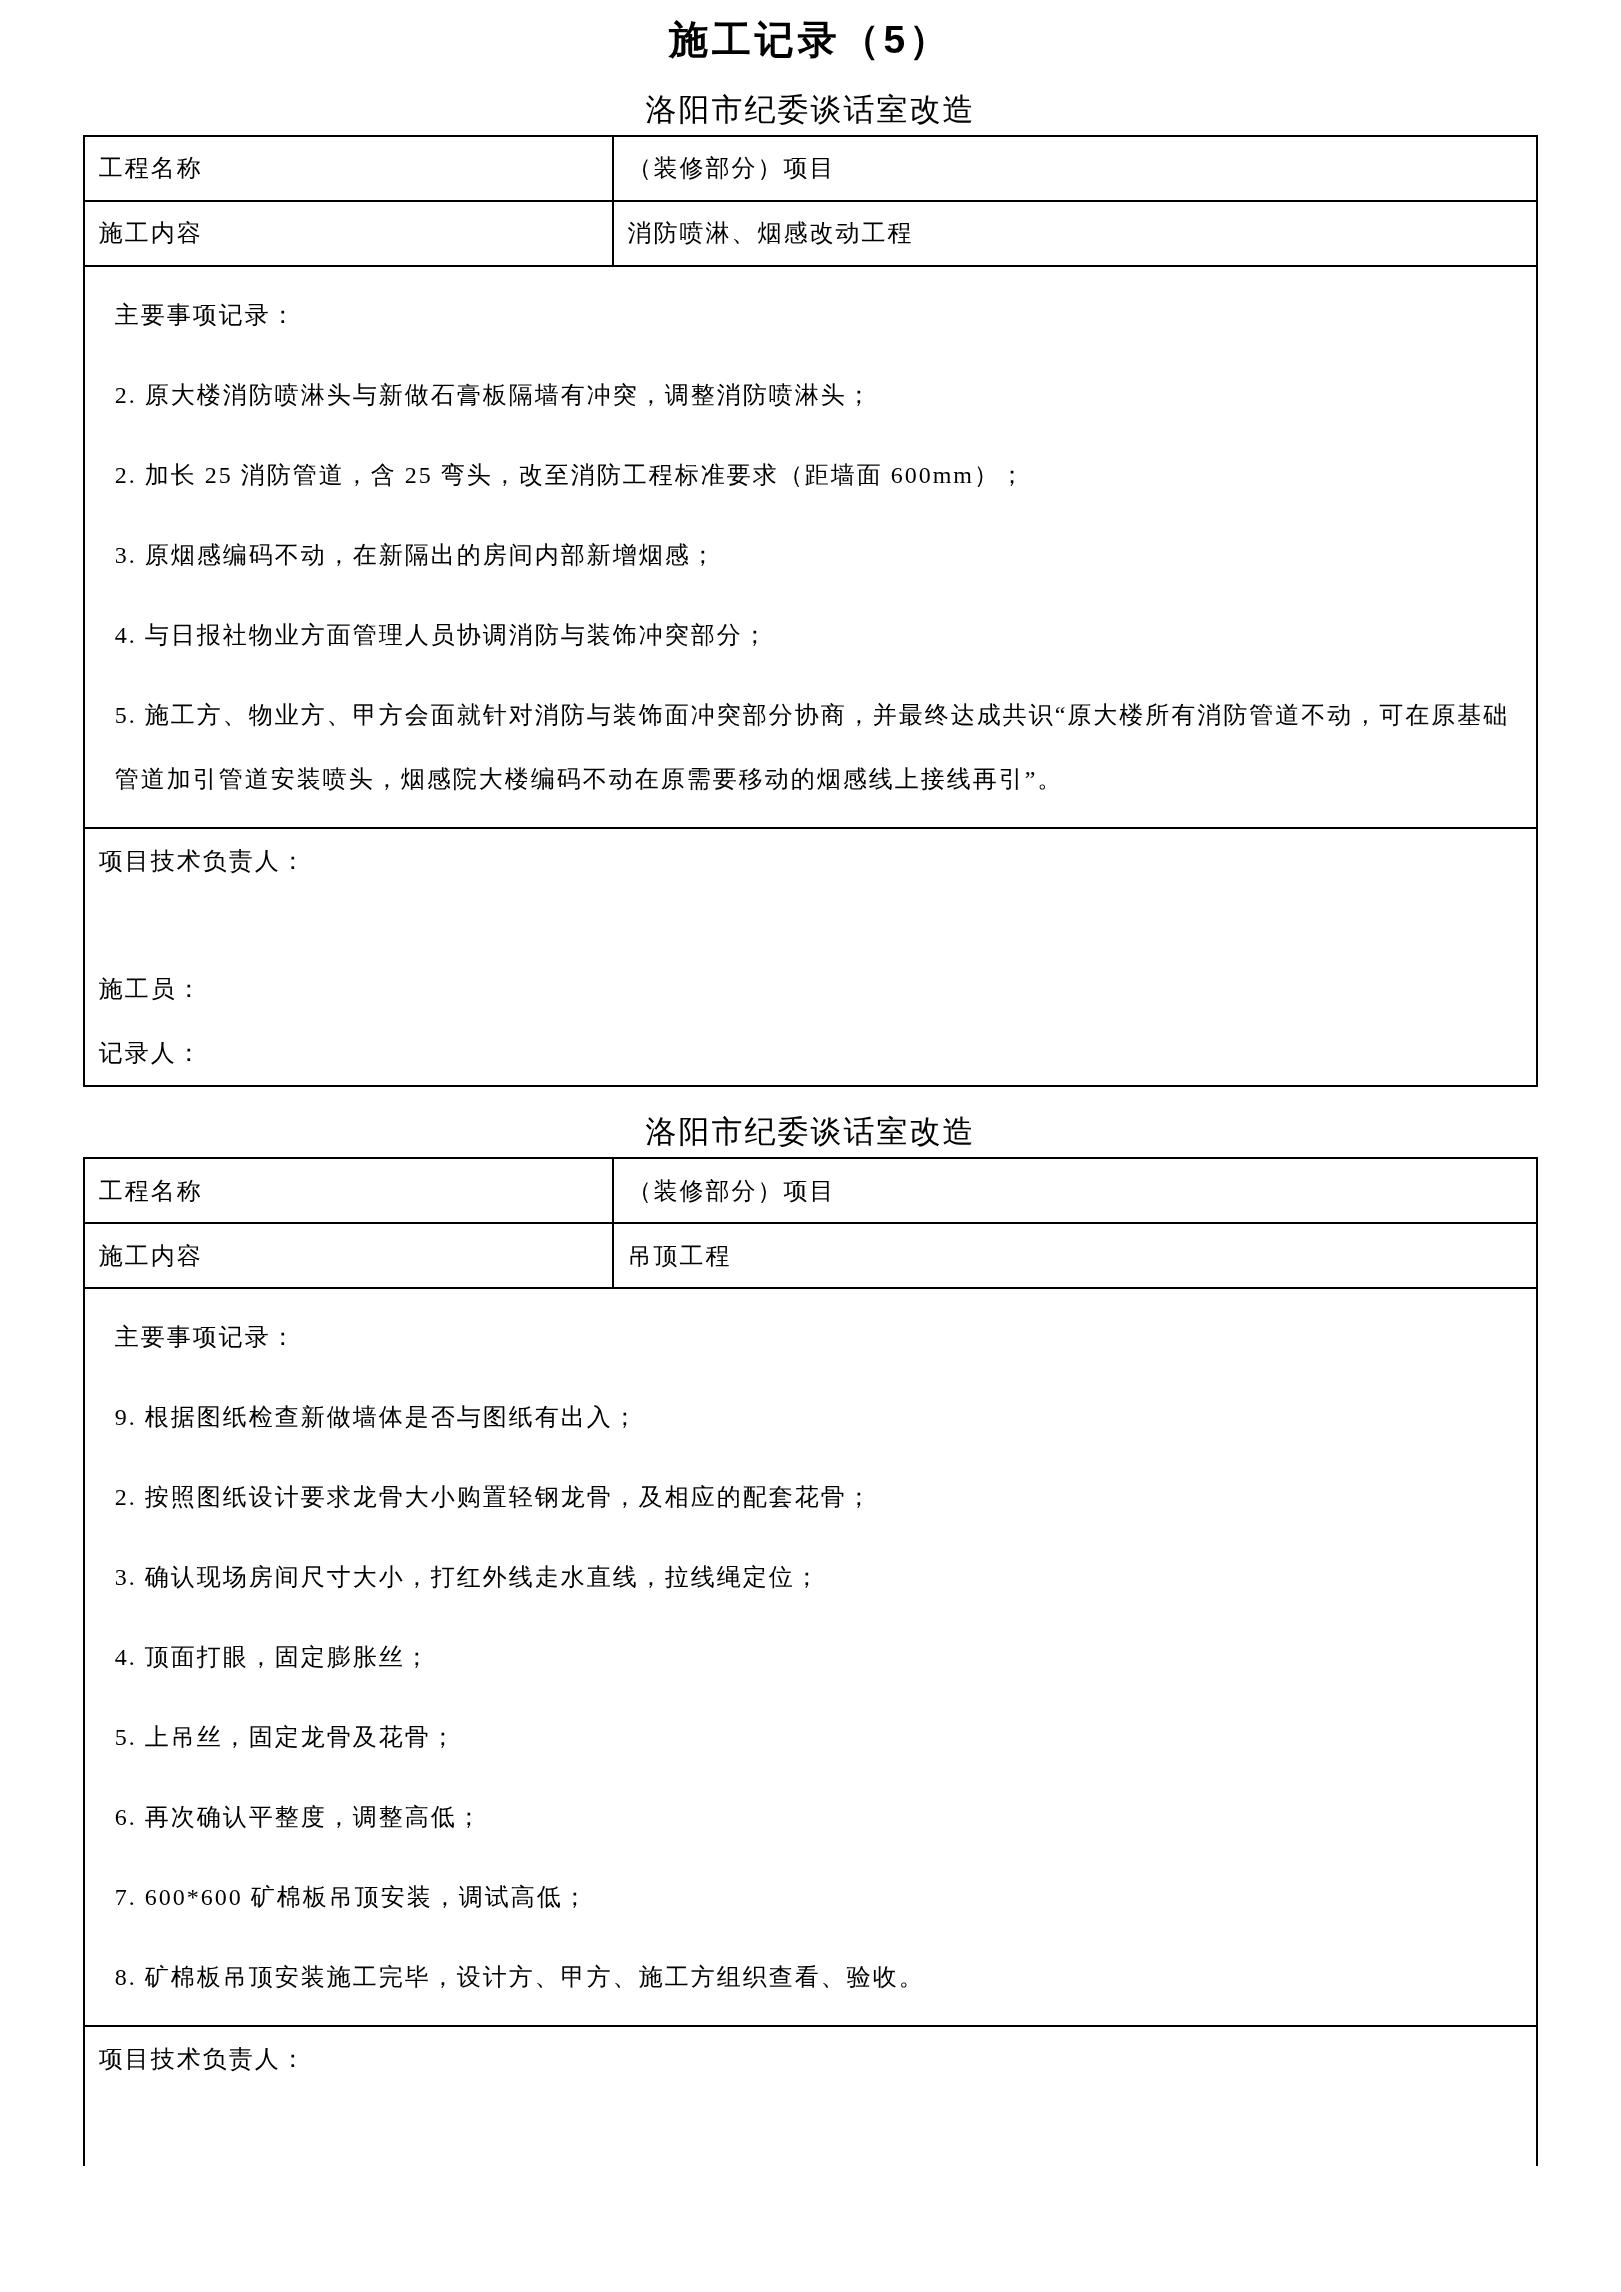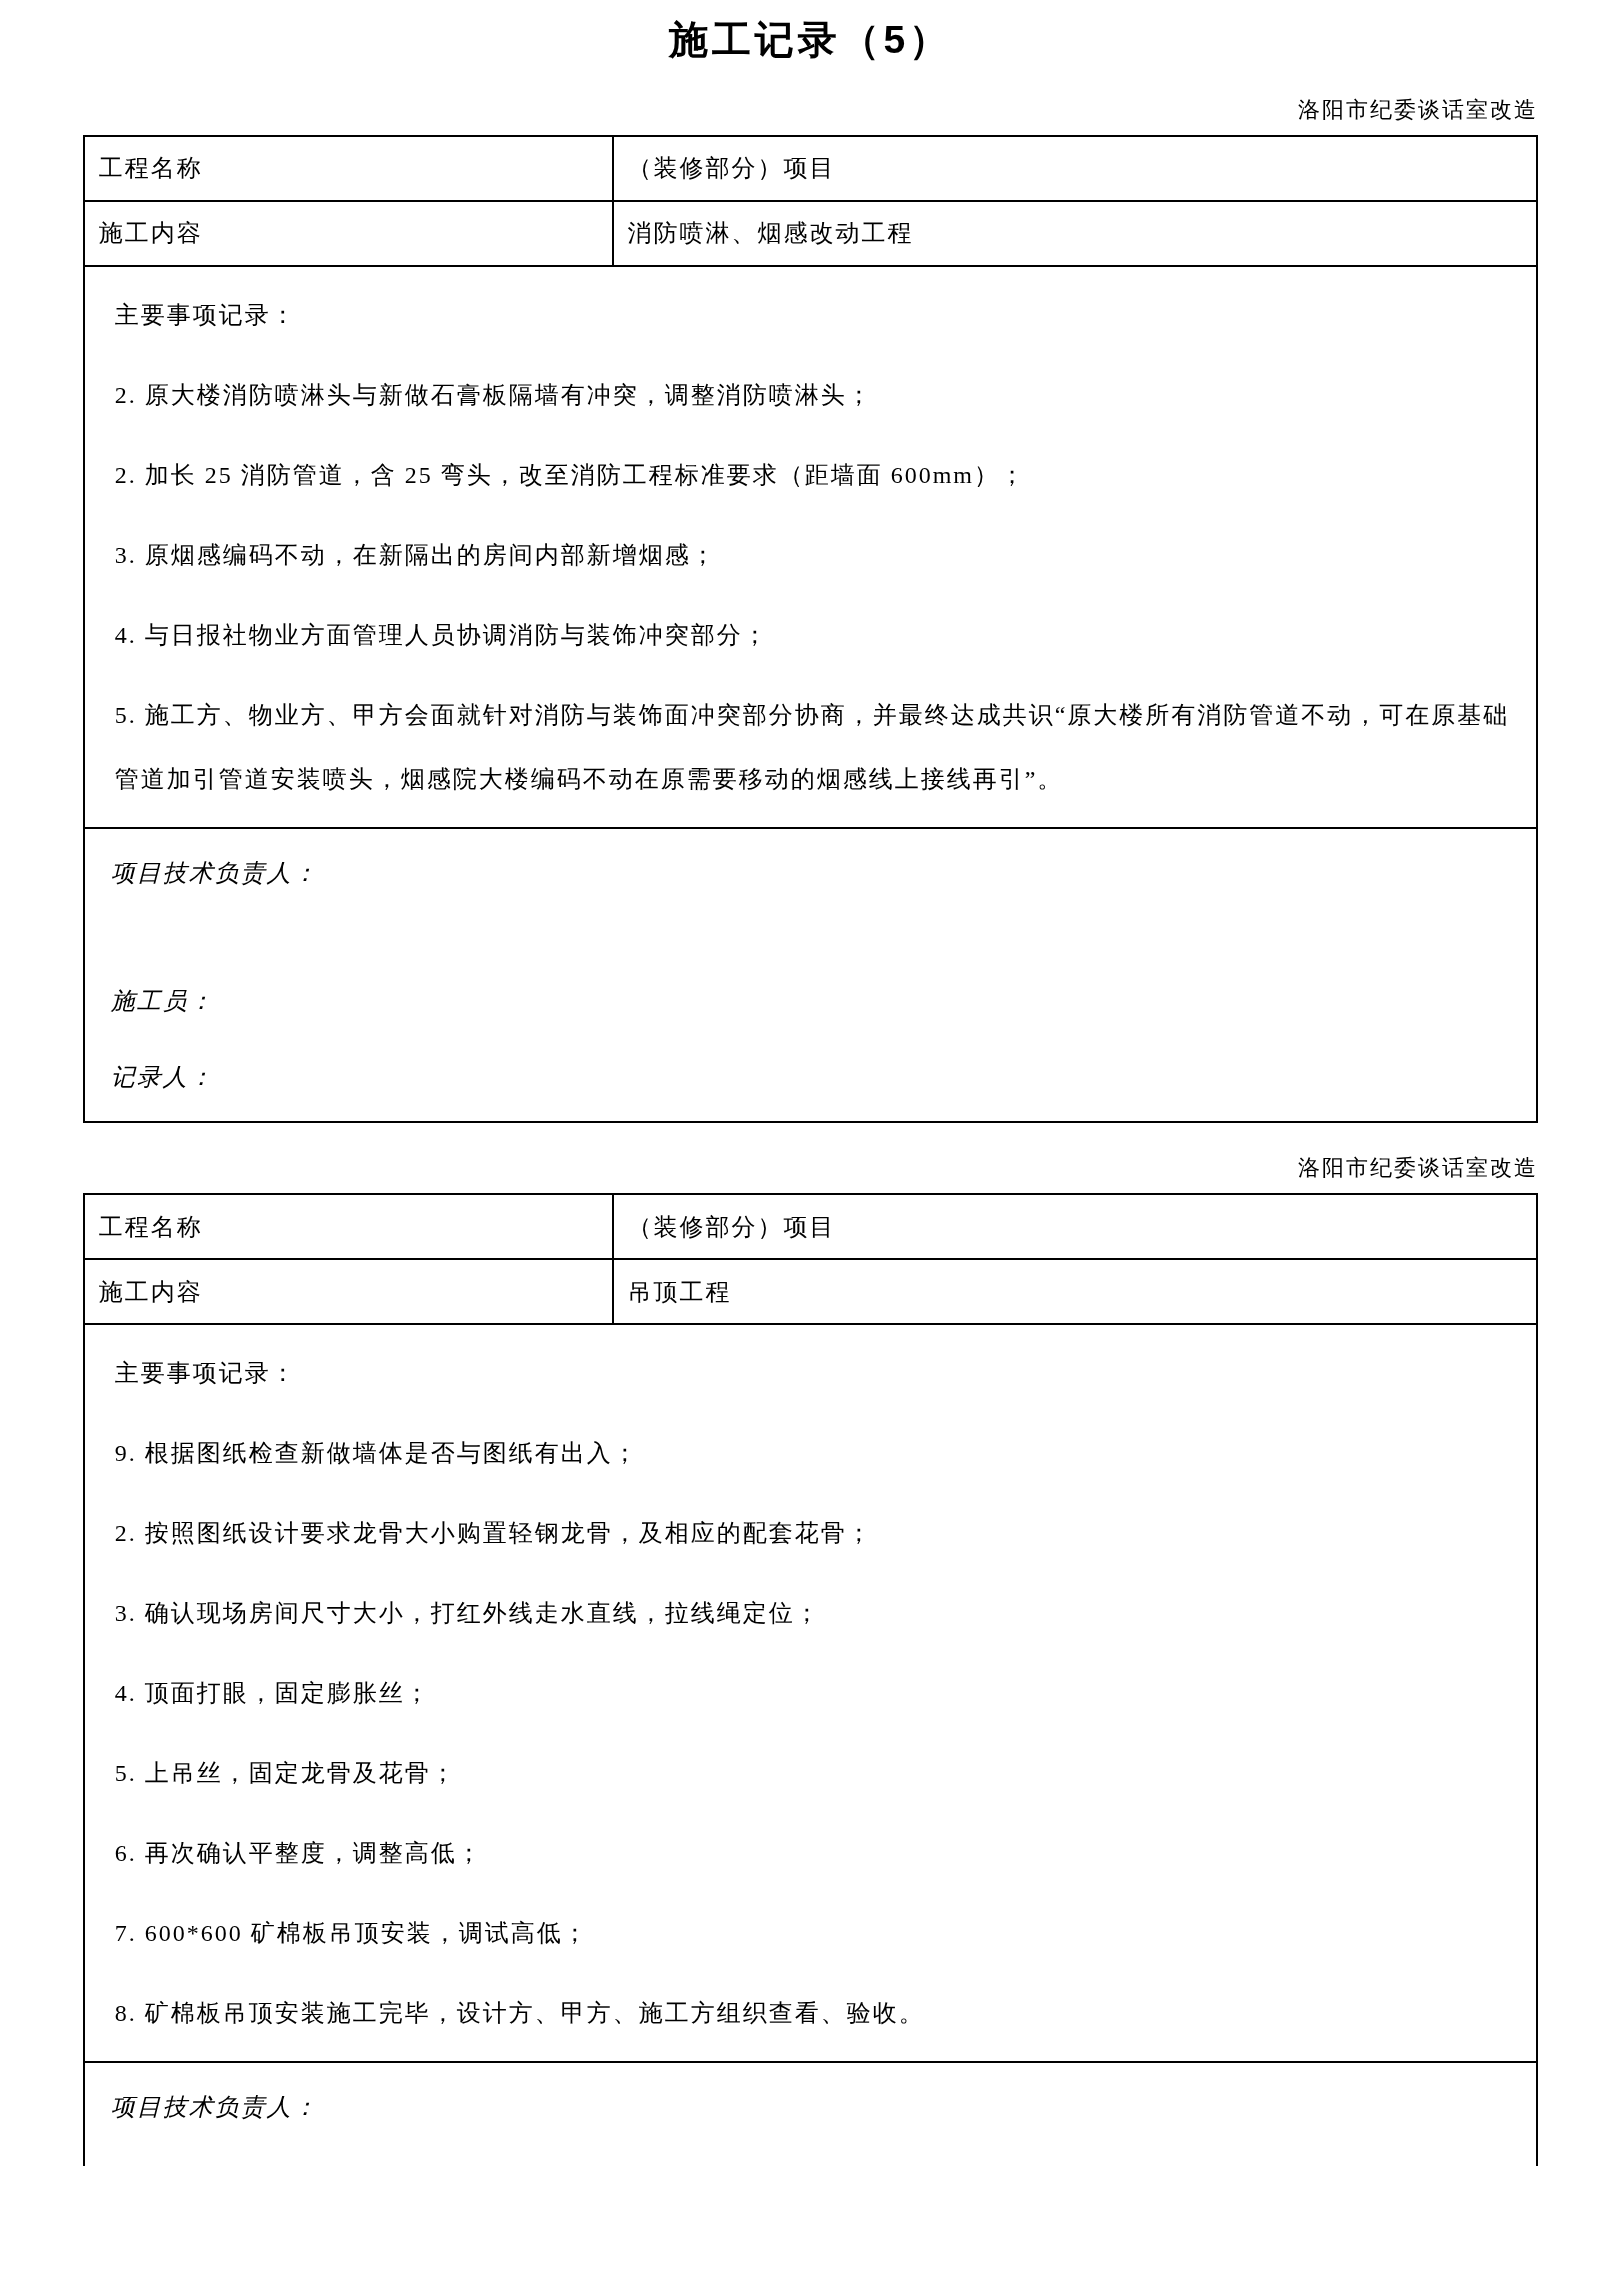--- a/index.html
+++ b/index.html
@@ -24,22 +24,22 @@
     font-weight: bold;
     font-size: 39px;
     line-height: 51px;
     letter-spacing: 3.9px;
     margin: 13.7px 0 0 0;
   }
   .record--second .record-title {
     margin-top: 98px;
   }
   .record-subtitle {
-    text-align: right;
-    font-size: 22px;
+    text-align: center;
+    font-size: 31px;
     line-height: 35px;
     letter-spacing: 2px;
     margin: 27.4px 0 0 0;
   }
   table.record-table {
     width: 100%;
     border-collapse: collapse;
     table-layout: fixed;
     margin-top: 7.8px;
   }
@@ -59,21 +59,21 @@
     vertical-align: top !important;
     line-height: 64px;
   }
   .notes-cell p { margin: 16px; }
   .notes-h-1 { height: 446px; }
   .notes-h-2 { height: 571px; }
   .sign-cell {
     vertical-align: top !important;
     line-height: 64px;
   }
-  .sign-cell p { margin: 12px; font-style: italic; }
+  .sign-cell p { margin: 0; }
   .sign-cell p.sig-gap { margin-top: 64px; }
   .sign-h-1 { height: 245px; }
   .sign-h-2 { height: 245px; }
 </style>
 </head>
 <body>
 
 <div class="page">
 
   <section class="record record--first">

